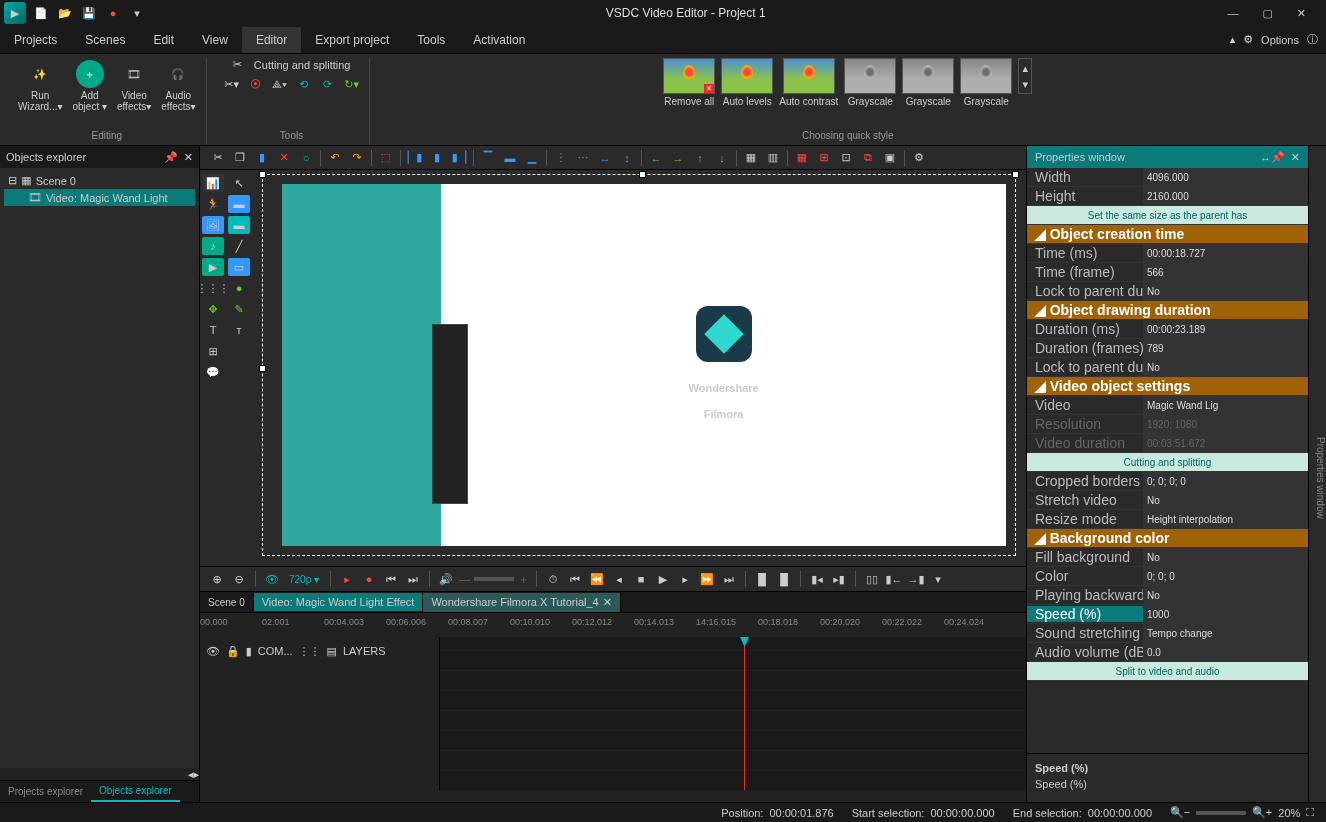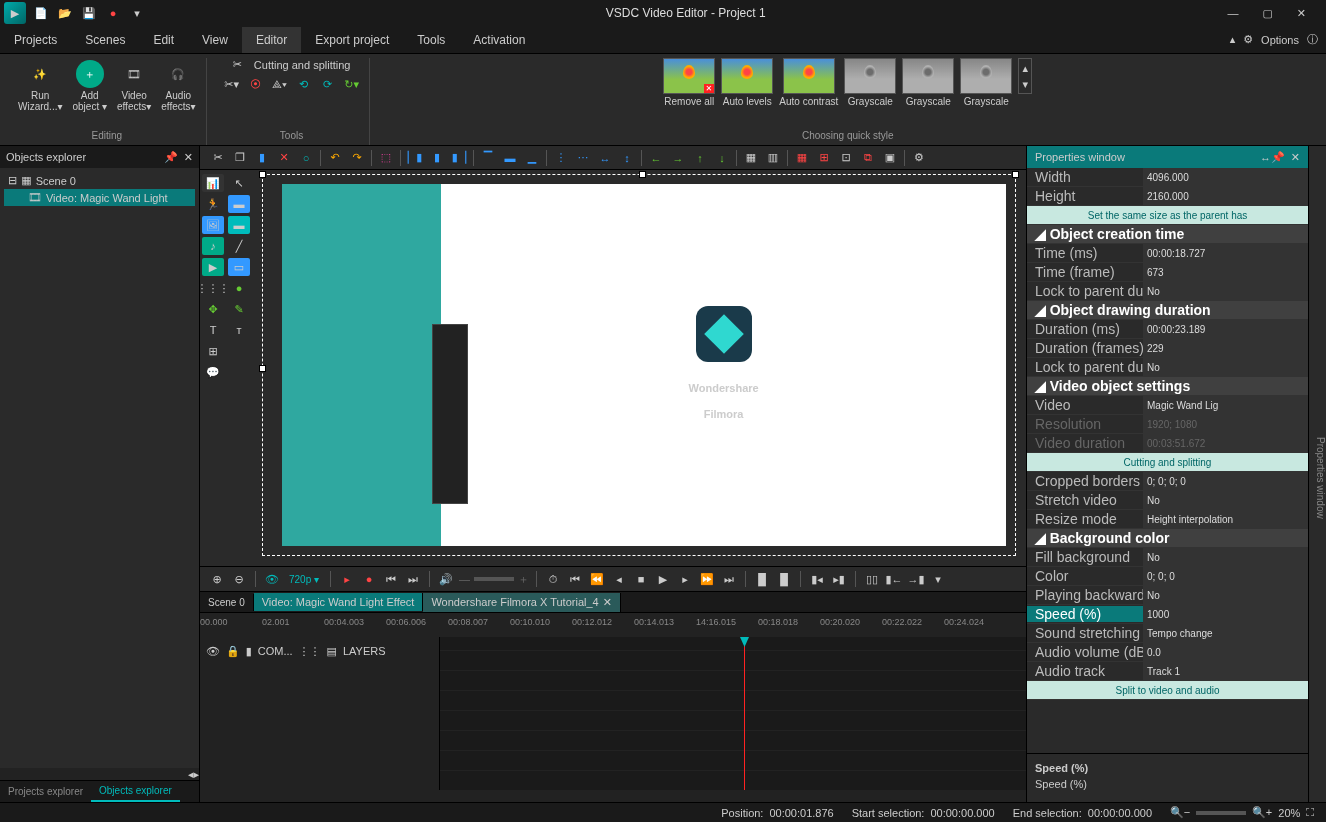--- a/index.html
+++ b/index.html
@@ -79,21 +79,21 @@
 .tlgrid{position:absolute;inset:0}
 .noitems{position:absolute;top:30px;left:0;right:0;text-align:center;font-size:11px;color:#ccc}
 .durbadge{position:absolute;top:0;right:6px;background:#0a7a7a;color:#fff;font-size:9px;padding:1px 4px}
 .rightpanel{width:282px;background:#2a2a2a;border-left:1px solid #000;display:flex;flex-direction:column}
 .rphdr{height:22px;background:#0a7a7a;display:flex;align-items:center;padding:0 8px;color:#fff;font-size:12px}
 .rphdr .pspacer{flex:1}
 .props{flex:1;overflow-y:auto;overflow-x:hidden}
 .prow{height:19px;display:flex;align-items:center;border-bottom:1px solid #333}
 .prow .pk{width:116px;padding-left:8px;font-size:14px;color:#bbb;overflow:hidden;white-space:nowrap}
 .prow .pv{flex:1;padding-left:4px;font-size:10px;color:#ddd;background:#333;height:100%;display:flex;align-items:center;overflow:hidden;white-space:nowrap}
-.prow.hdr{background:#404040}
+.prow.hdr{background:#a16207}
 .prow.hdr .pk{color:#fff;font-weight:600;width:100%}
 .prow.hl .pk{background:#0a7a7a;color:#fff}
 .prow.btn{background:#c8e8e0;justify-content:center;color:#066;font-size:10px;cursor:pointer}
 .prow.dim .pk,.prow.dim .pv{color:#666}
 .pfooter{padding:8px;border-top:1px solid #000}
 .pfooter .pfl{font-size:11px;color:#ccc;margin-bottom:4px}
 .vsidetab{width:18px;background:#2a2a2a;border-left:1px solid #000;writing-mode:vertical-rl;text-align:center;padding-top:8px;font-size:10px;color:#888}
 .statusbar{height:20px;background:#1a1a1a;border-top:1px solid #000;display:flex;align-items:center;padding:0 12px;gap:18px;font-size:10px;color:#aaa;justify-content:flex-end}
 .statusbar .sgrp{display:flex;gap:6px;align-items:center}
 ::-webkit-scrollbar{width:12px;height:12px}
@@ -440,36 +440,36 @@
         <div class="prow btn">Set the same size as the parent has</div>
         <div class="prow hdr">
           <div class="pk">◢ Object creation time</div>
         </div>
         <div class="prow">
           <div class="pk">Time (ms)</div>
           <div class="pv">00:00:18.727</div>
         </div>
         <div class="prow">
           <div class="pk">Time (frame)</div>
-          <div class="pv">673</div>
+          <div class="pv">566</div>
         </div>
         <div class="prow">
           <div class="pk">Lock to parent du</div>
           <div class="pv">No</div>
         </div>
         <div class="prow hdr">
           <div class="pk">◢ Object drawing duration</div>
         </div>
         <div class="prow">
           <div class="pk">Duration (ms)</div>
           <div class="pv">00:00:23.189</div>
         </div>
         <div class="prow">
           <div class="pk">Duration (frames)</div>
-          <div class="pv">229</div>
+          <div class="pv">789</div>
         </div>
         <div class="prow">
           <div class="pk">Lock to parent du</div>
           <div class="pv">No</div>
         </div>
         <div class="prow hdr">
           <div class="pk">◢ Video object settings</div>
         </div>
         <div class="prow">
           <div class="pk">Video</div>
@@ -515,24 +515,20 @@
           <div class="pk">Speed (%)</div>
           <div class="pv">1000</div>
         </div>
         <div class="prow">
           <div class="pk">Sound stretching mo</div>
           <div class="pv">Tempo change</div>
         </div>
         <div class="prow">
           <div class="pk">Audio volume (dB)</div>
           <div class="pv">0.0</div>
-        </div>
-        <div class="prow">
-          <div class="pk">Audio track</div>
-          <div class="pv">Track 1</div>
         </div>
         <div class="prow btn">Split to video and audio</div>
       </div>
     <div class="pfooter">
       <div class="pfl" style="font-weight:600">Speed (%)</div>
       <div class="pfl">Speed (%)</div>
     </div>
   </div>
   <div class="vsidetab">Properties window</div>
 </div>

